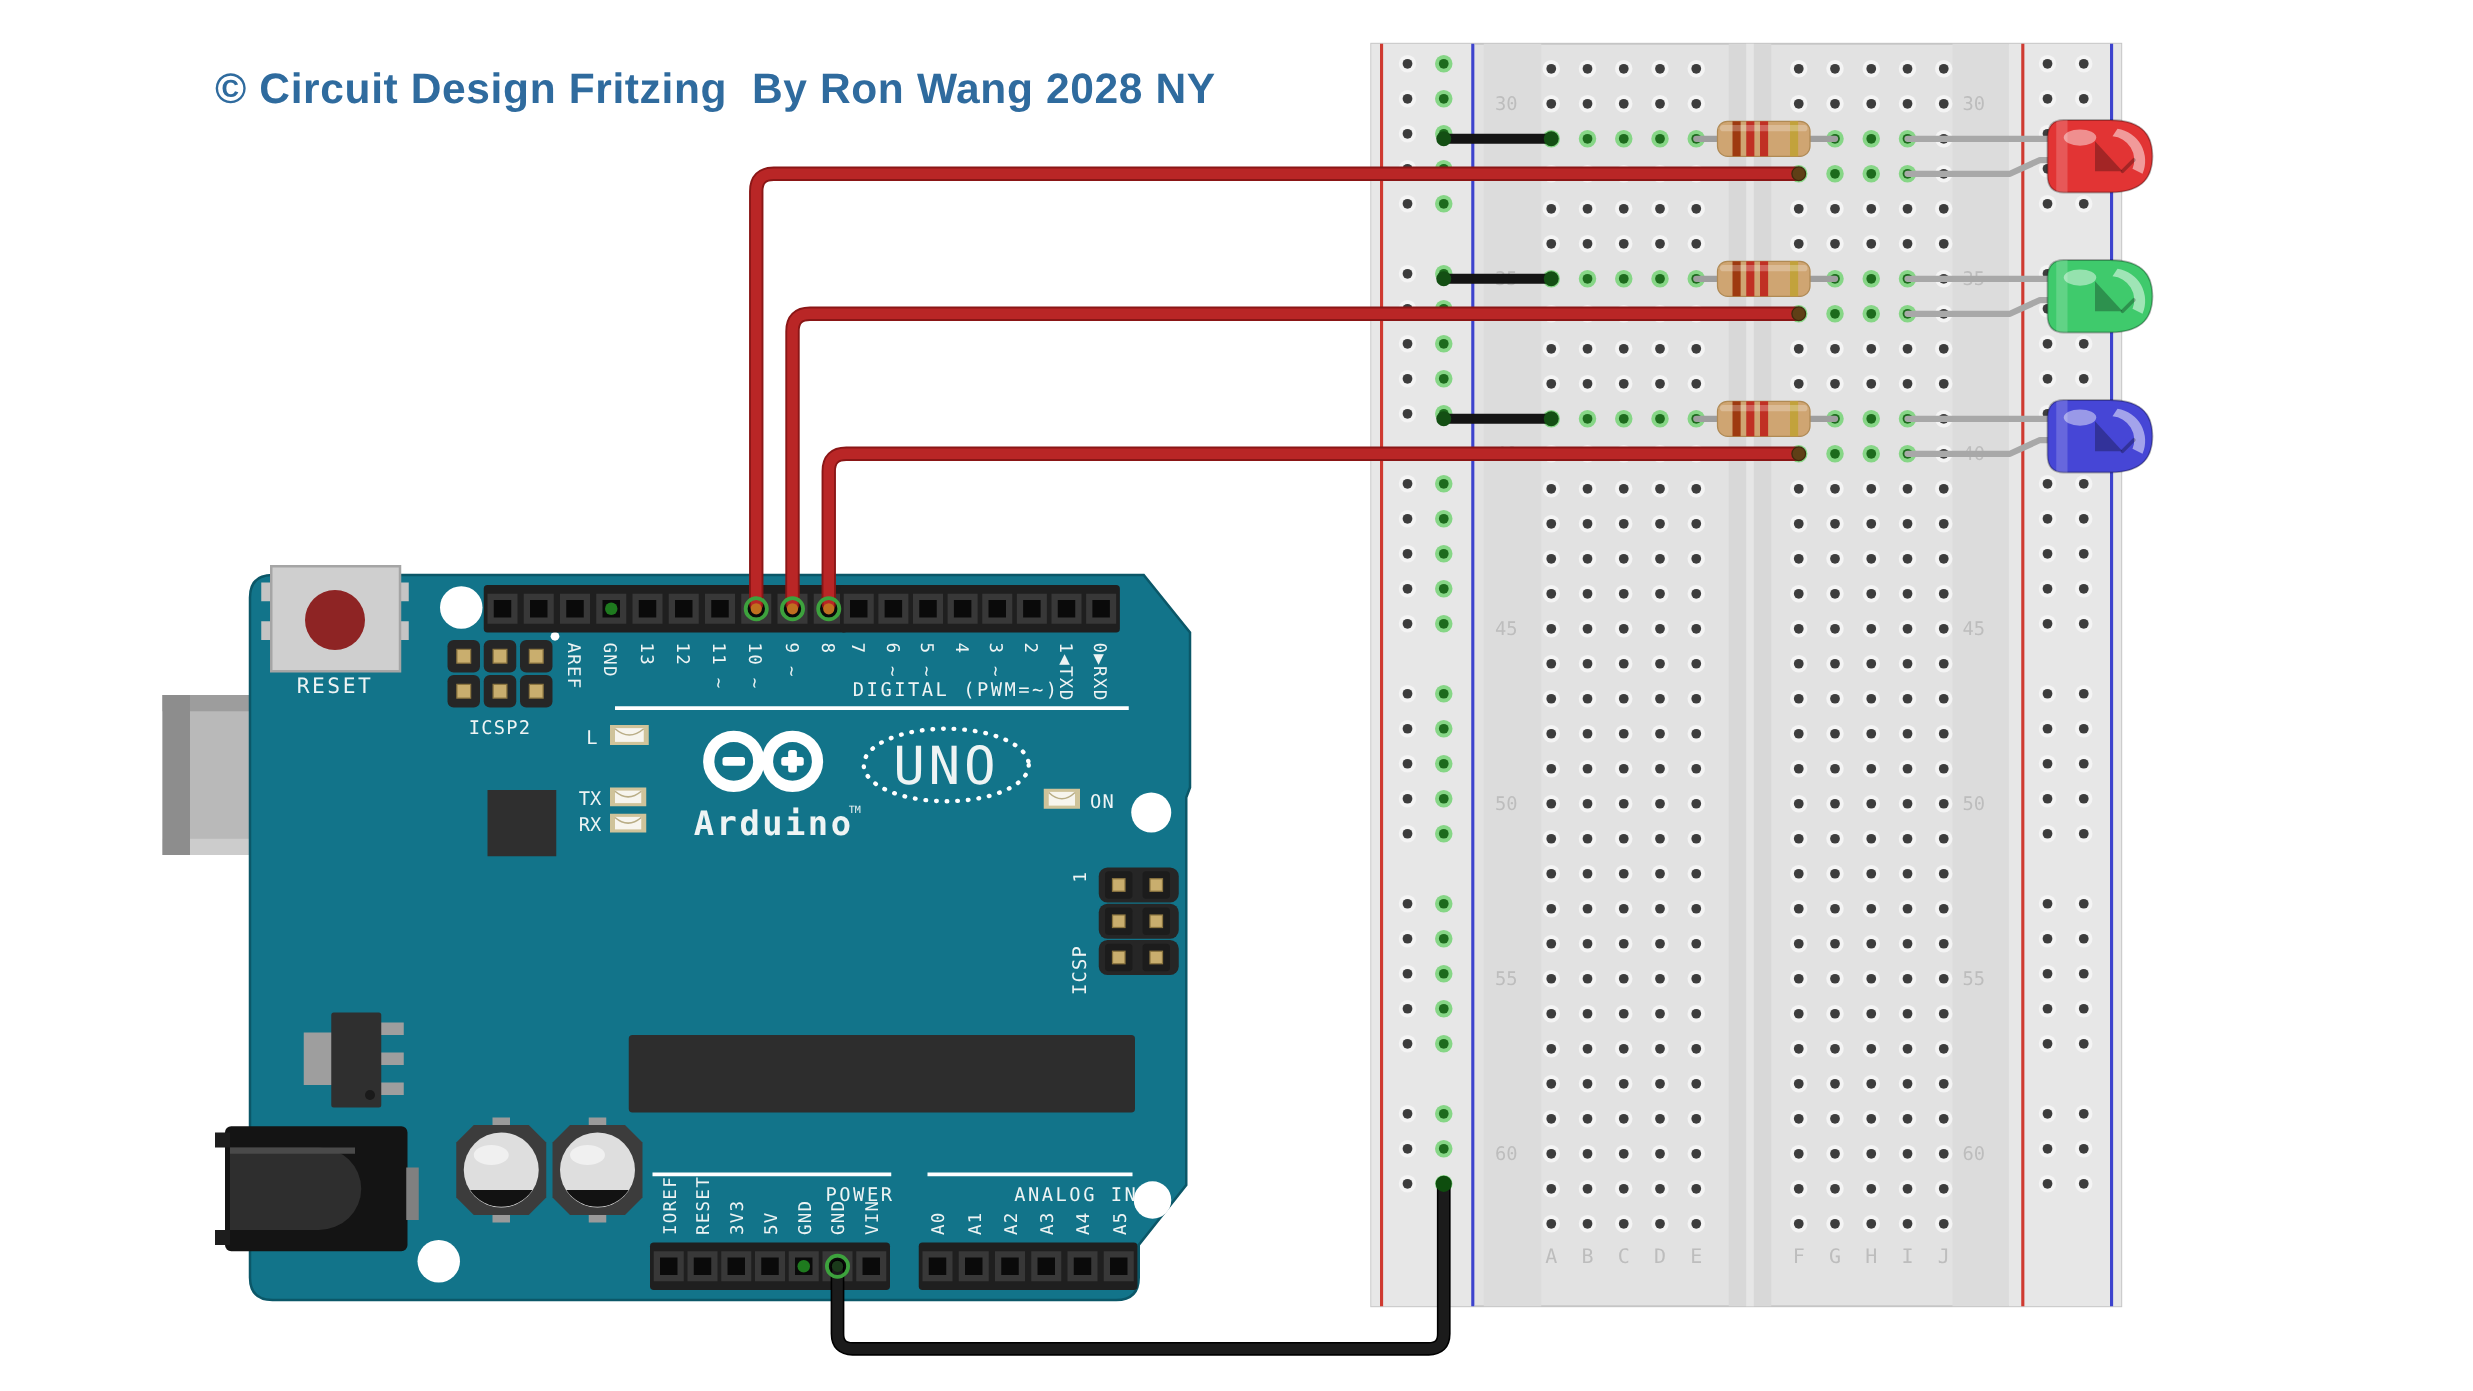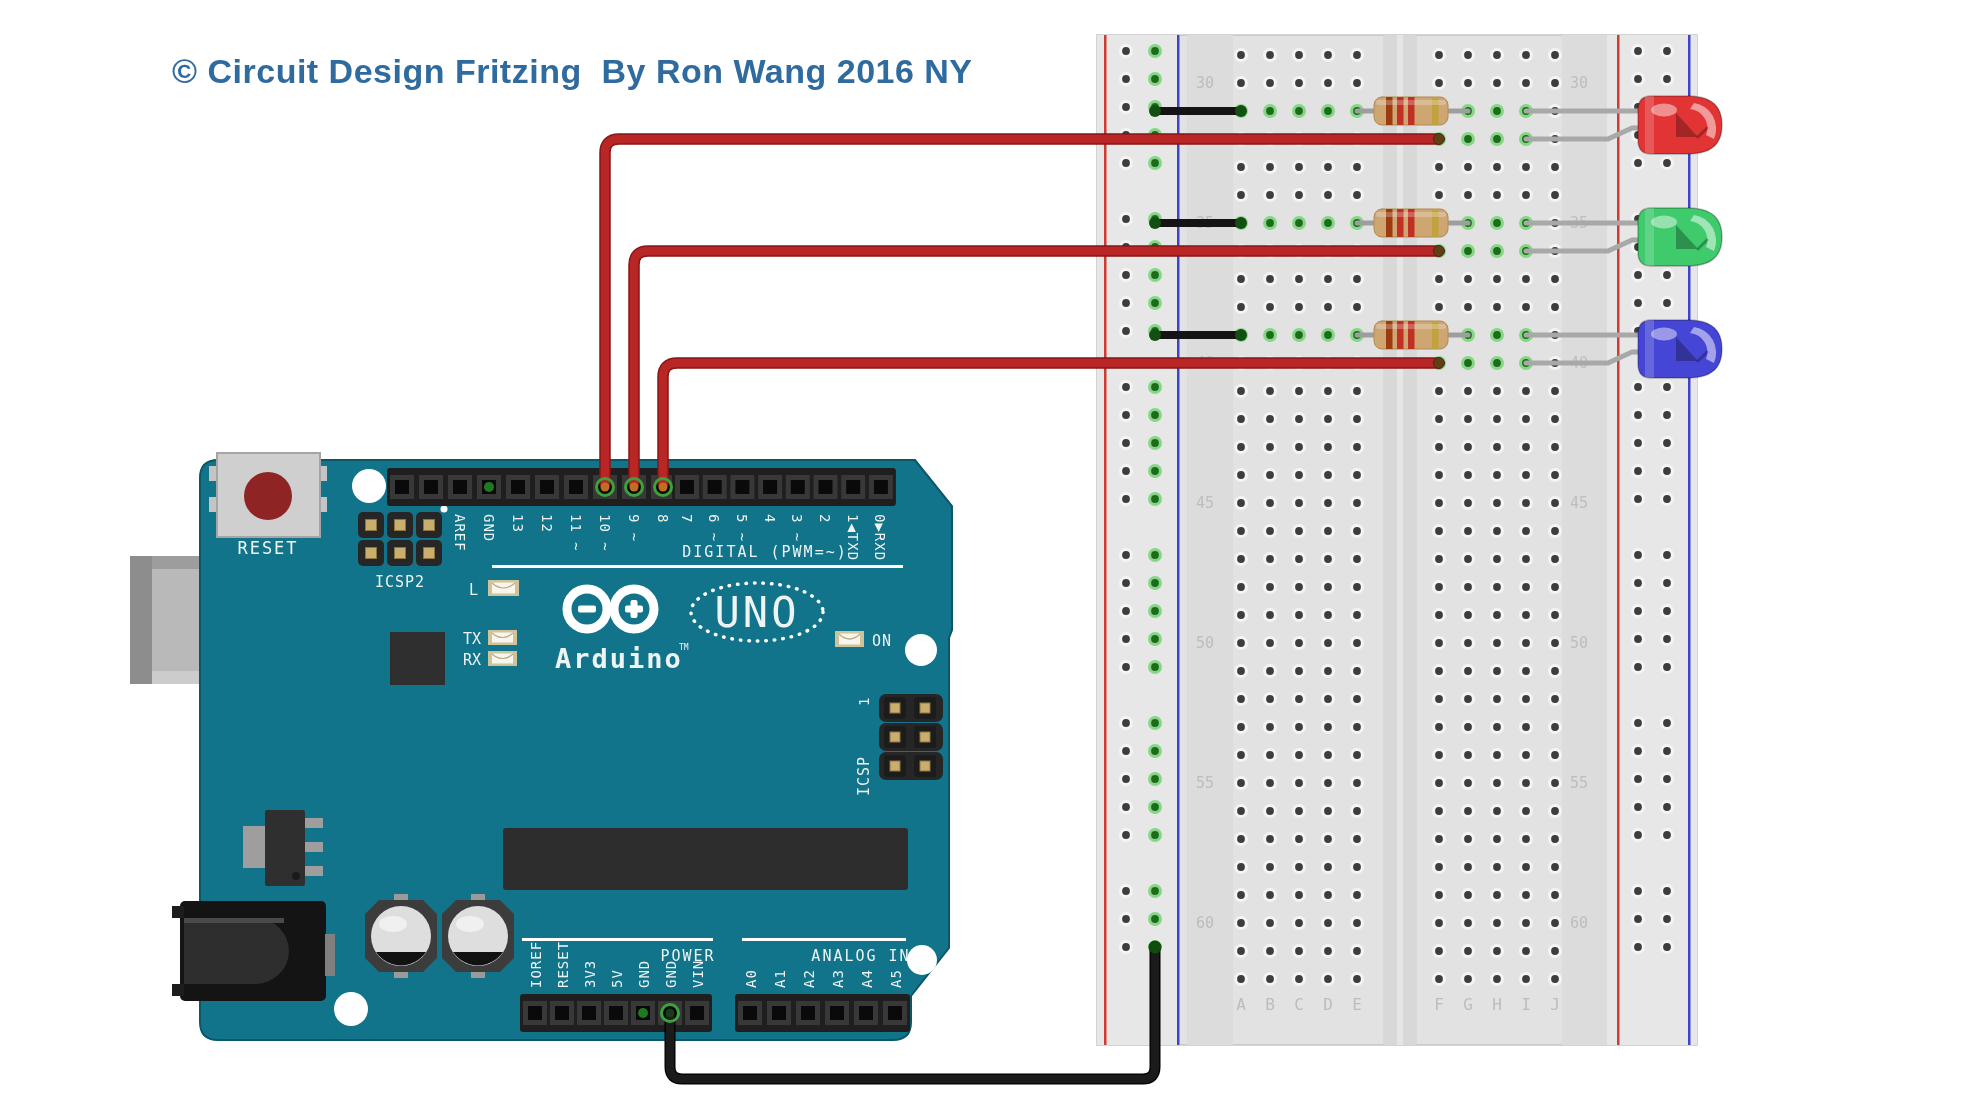--- a/index.html
+++ b/index.html
@@ -6,21 +6,21 @@
   .canvas{position:relative;width:1978px;height:1113px;background:#ffffff;overflow:hidden;
           font-family:"Liberation Sans",sans-serif;}
   .title{position:absolute;left:172px;top:52px;font-size:34px;font-weight:bold;
          letter-spacing:0.5px;white-space:pre;}
   svg text{font-family:"DejaVu Sans Mono",monospace;}
 </style>
 </head>
 <body>
 
 <div class="canvas">
-  <div class="title" style="color: rgb(47, 107, 158);">© Circuit Design Fritzing  By Ron Wang 2016 NY</div>
+  <div class="title" style="color: rgb(47, 107, 158);">© Circuit Design Fritzing  By Ron Wang 2028 NY</div>
   <svg id="scene" width="1978" height="1113">
       <g>
         <rect x="1097" y="35" width="600" height="1010" fill="#e2e2e2" stroke="#c5c5c5" stroke-width="1.5"></rect>
         <rect x="1097" y="35" width="83" height="1010" fill="#e7e7e7"></rect>
         <rect x="1607" y="35" width="90" height="1010" fill="#e7e7e7"></rect>
         <rect x="1187" y="35" width="46" height="1010" fill="#dcdcdc"></rect>
         <rect x="1562" y="35" width="45" height="1010" fill="#dcdcdc"></rect>
         <rect x="1383" y="35" width="34" height="1010" fill="#d8d8d8"></rect>
         <rect x="1397" y="35" width="6" height="1010" fill="#e6e6e6"></rect>
         <rect x="1104" y="35" width="2.5" height="1010" fill="#cf3a31"></rect>

